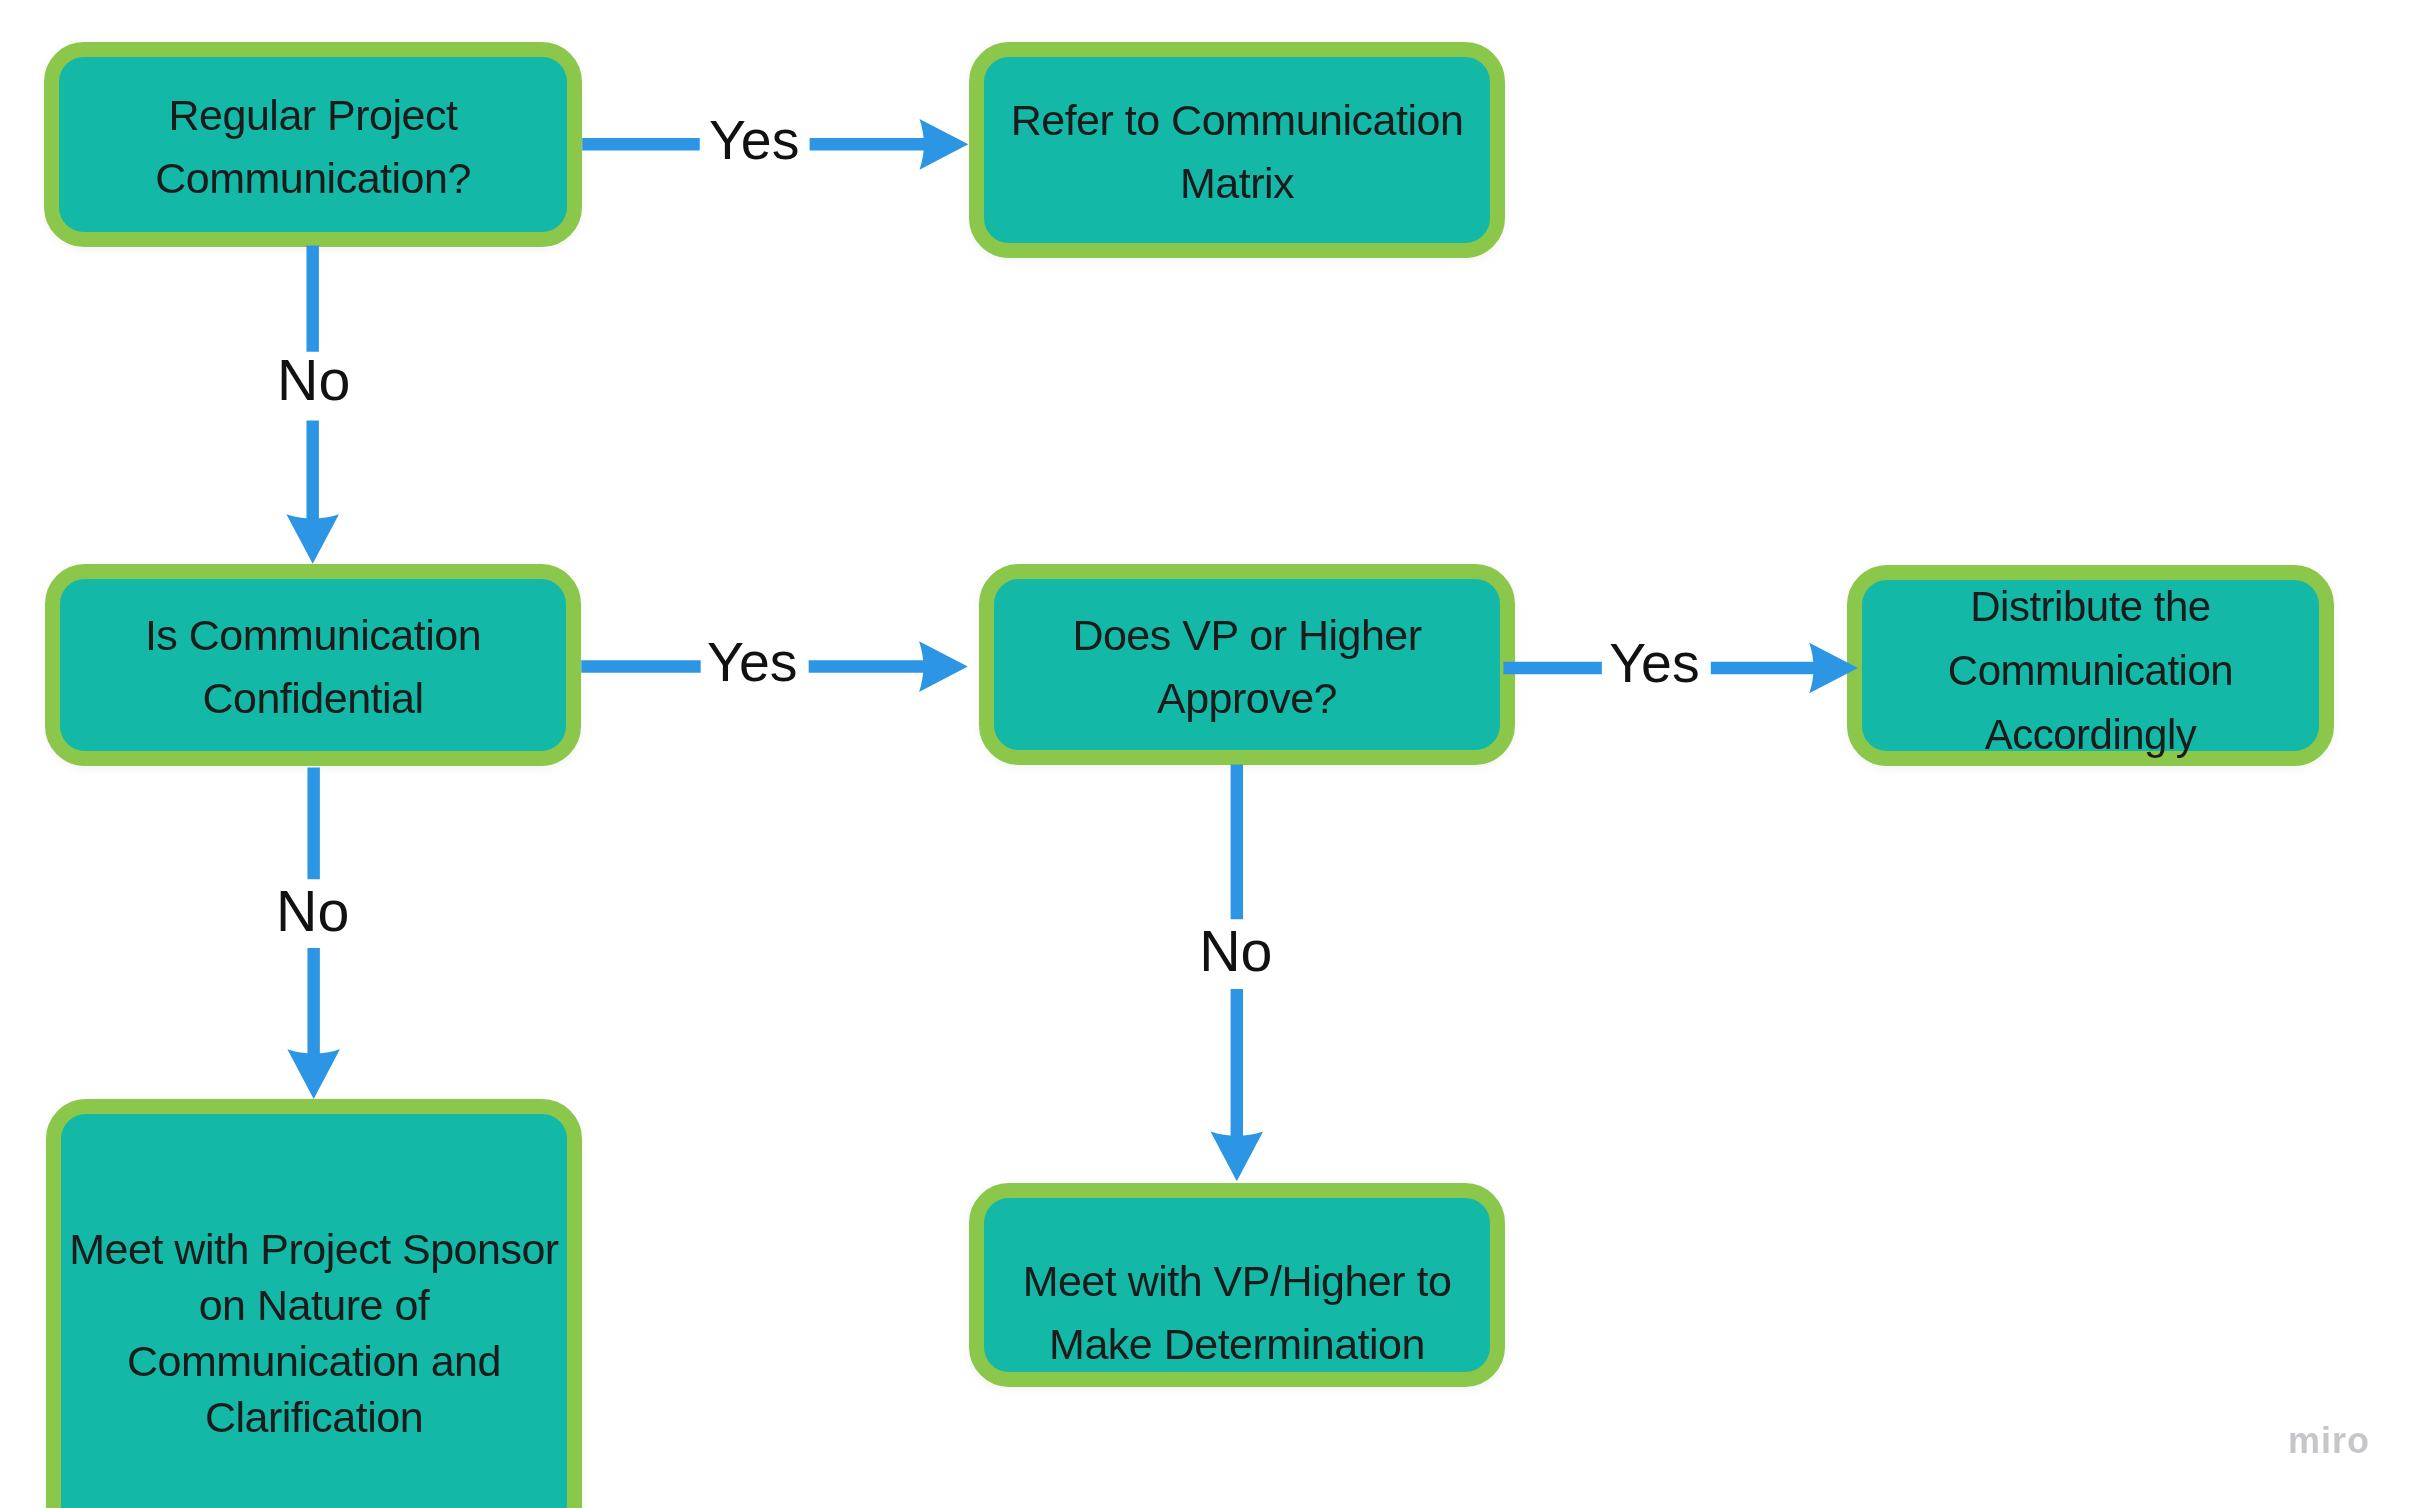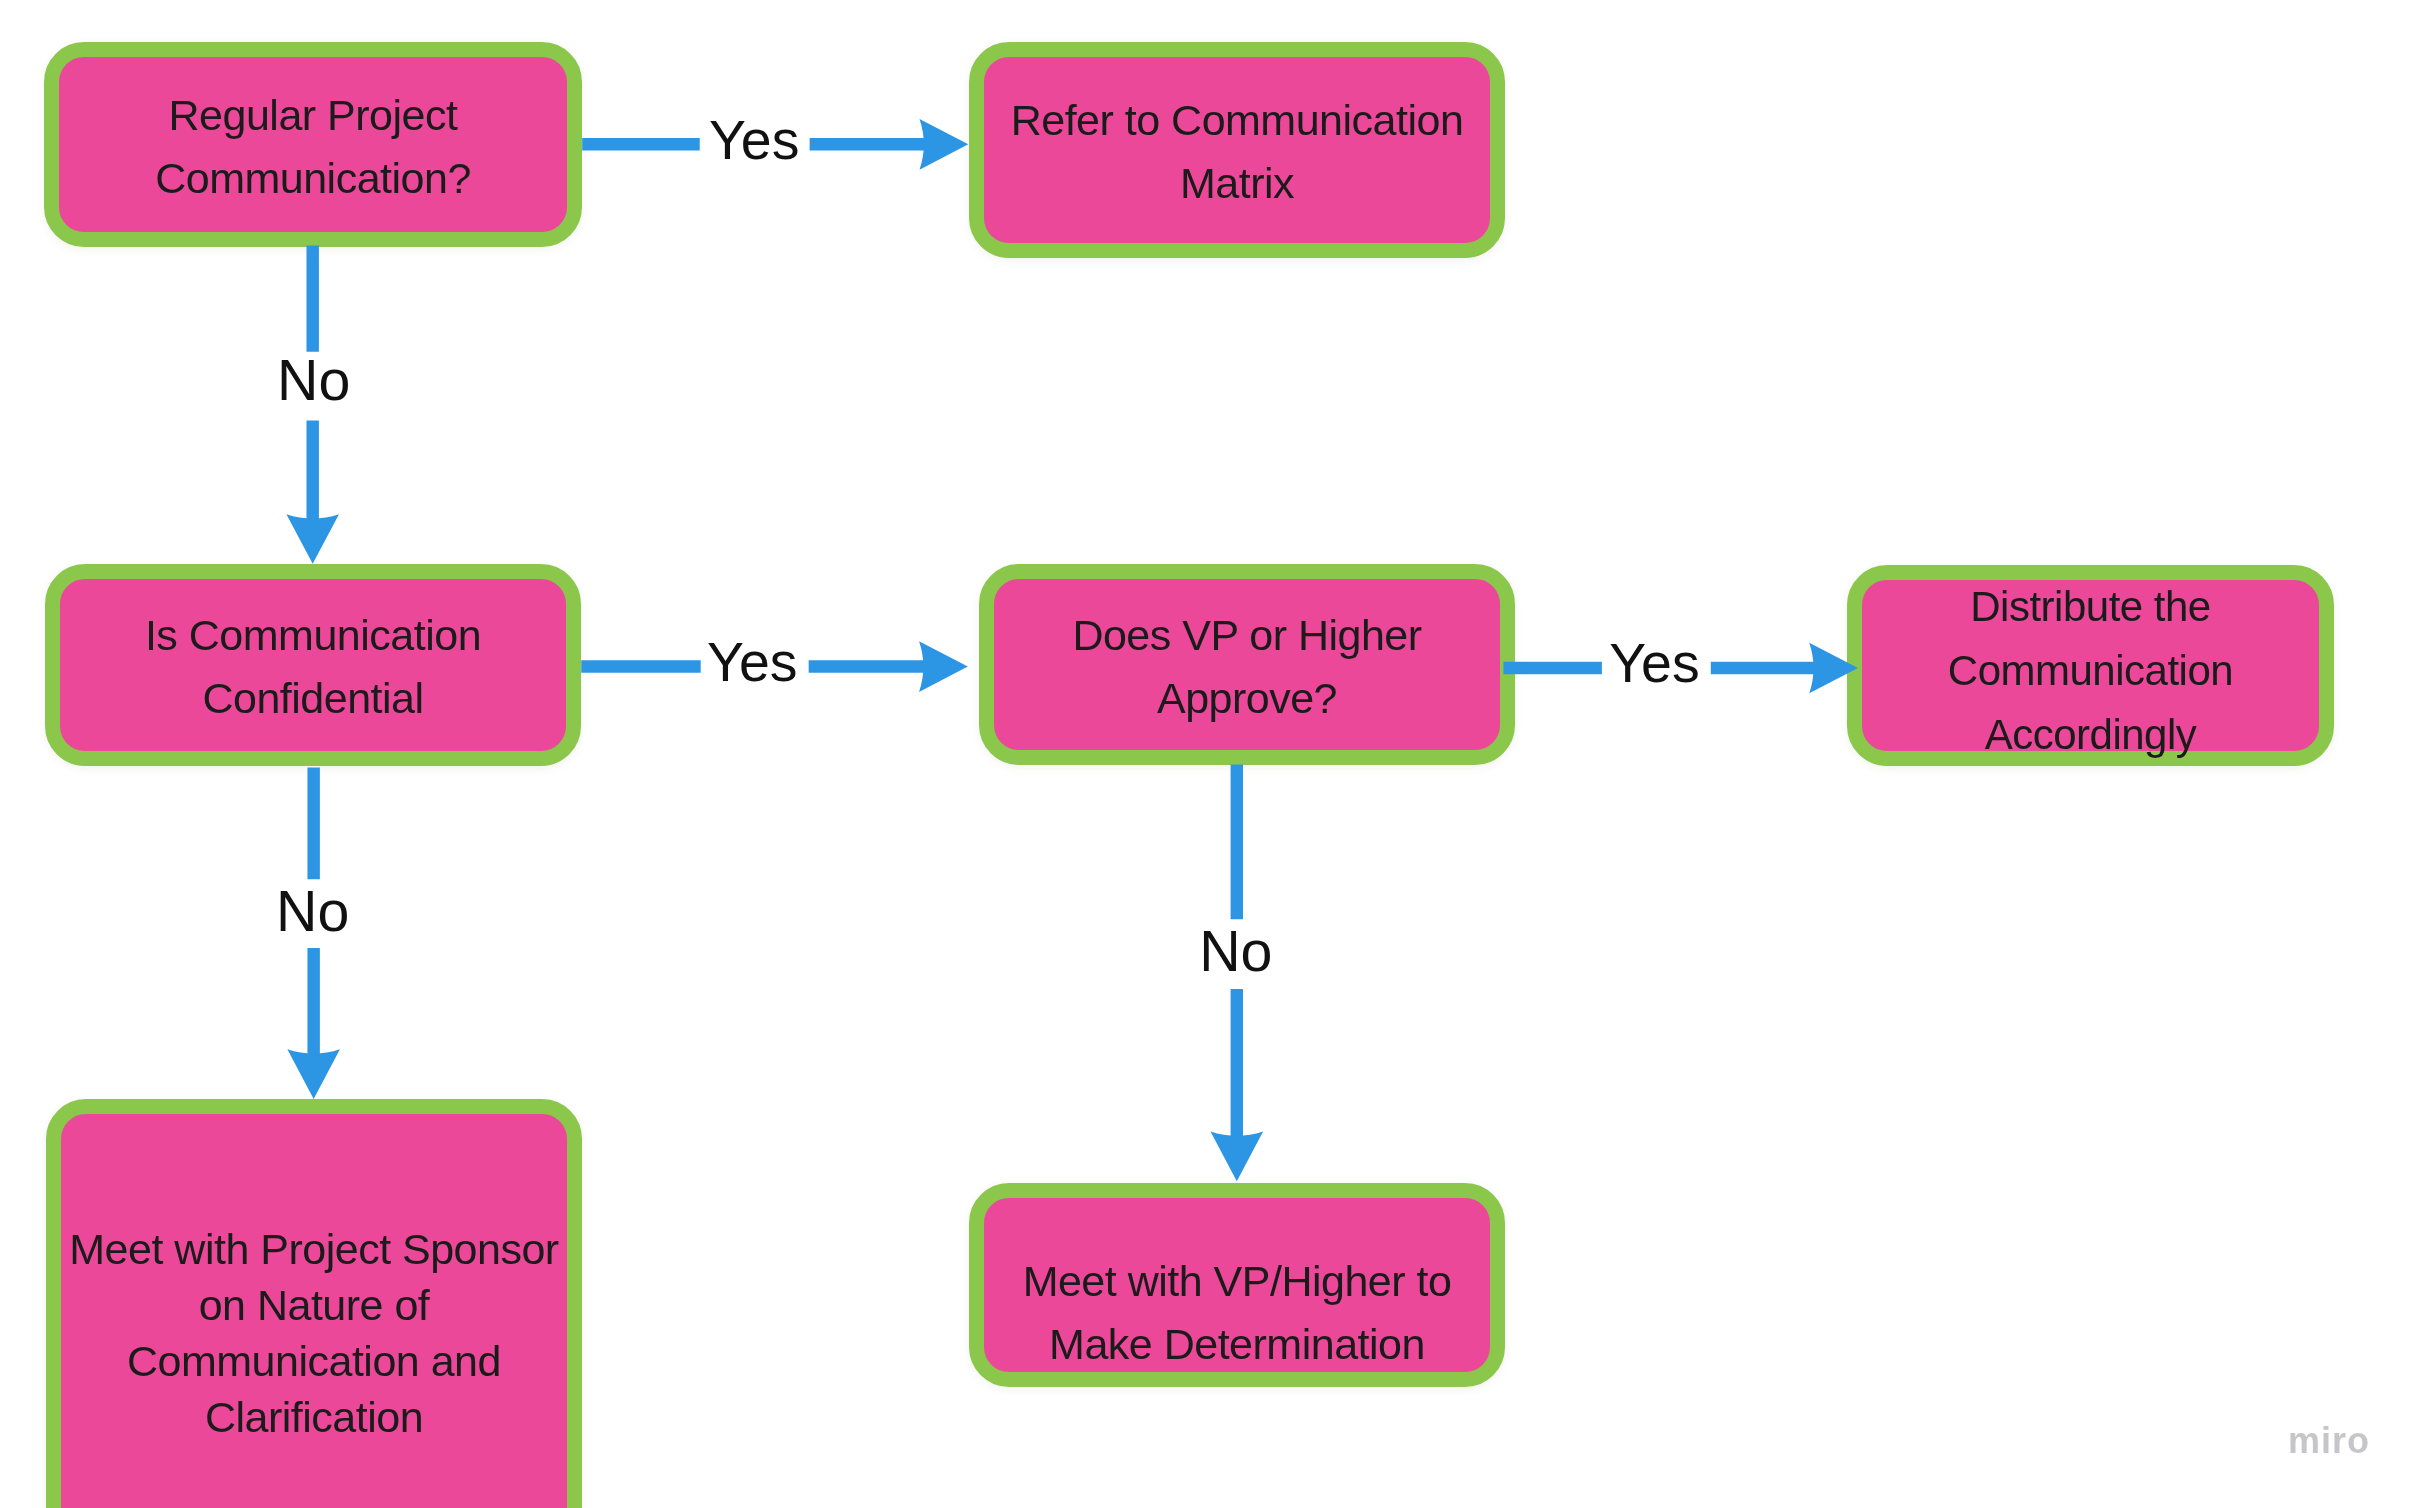--- a/index.html
+++ b/index.html
@@ -1,18 +1,18 @@
 <!DOCTYPE html>
 <html><head>
 <meta charset="utf-8">
 <style>
   html,body{margin:0;padding:0;background:#ffffff;}
   body{position:relative;width:2422px;height:1508px;overflow:hidden;
        font-family:"Liberation Sans",sans-serif;}
-  .box{position:absolute;background:#ec4899;box-shadow:0 2.9px 8.6px rgba(80,80,60,0.07);border:15.3px solid #8AC74B;
+  .box{position:absolute;background:#14b8a6;box-shadow:0 2.9px 8.6px rgba(80,80,60,0.07);border:15.3px solid #8AC74B;
        border-radius:40px;box-sizing:border-box;
        display:flex;align-items:center;justify-content:center;
        text-align:center;color:#1b1b1b;
        font-size:43px;line-height:63px;letter-spacing:-0.5px;}
   svg.ovl{position:absolute;left:0;top:0;}
   .wm{position:absolute;left:2288px;top:1420px;color:#c6c6ca;
       font-size:36px;font-weight:bold;letter-spacing:1px;}
 </style>
 </head>
 <body>

